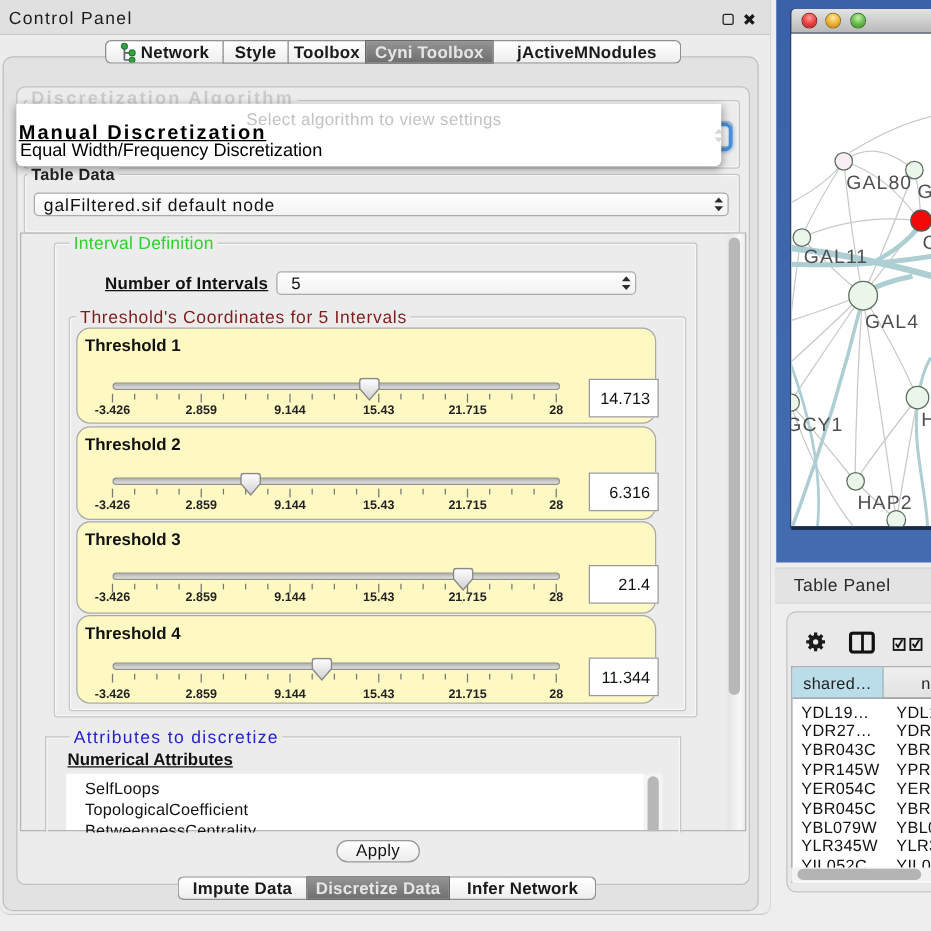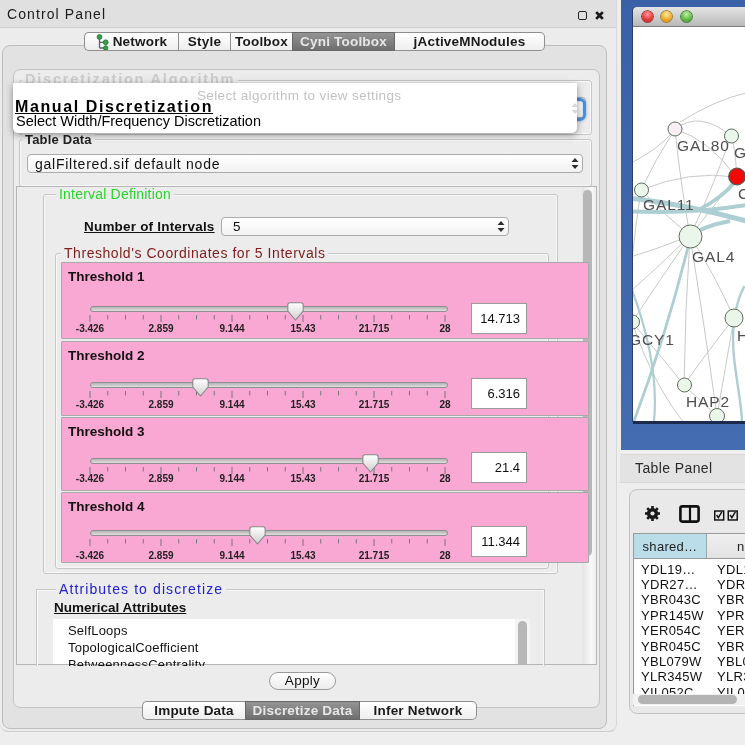--- a/index.html
+++ b/index.html
@@ -19,21 +19,21 @@
   .seg{height:19px;border:1px solid #8f8f8f;background:linear-gradient(#ffffff,#eeeeee);display:flex;align-items:center;justify-content:center;font-size:13.5px;letter-spacing:0.2px;font-weight:bold;color:#1a1a1a;box-sizing:border-box;}
   .seg.dark{background:linear-gradient(#949494,#6f6f6f);color:#e6e6e6;border-color:#686868;}
   
   .group{border:1px solid #c6c6c6;box-shadow:0 0 0 1px #f8f8f8 inset;border-radius:3px;}
   .gtitle{font-size:14px;background:#ececec;padding:0 3px;line-height:14px;letter-spacing:0.2px;}
   
   .combo{background:linear-gradient(#ffffff,#f2f2f2);border:1px solid #ababab;border-radius:4px;box-sizing:border-box;}
   .combotext{font-size:13px;color:#111;}
   .arrows{color:#2d2d2d;}
   
-  .tbox{left:61px;width:528px;border:1px solid #a9a9a9;background:#f9a8d4;border-radius:1px;box-sizing:border-box;}
+  .tbox{left:61px;width:464px;border:1px solid #a9a9a9;background:#fef9c3;border-radius:11px;box-sizing:border-box;}
   .ttitle{left:6px;font-size:13.5px;font-weight:bold;color:#111;}
   .track{left:28px;width:356px;height:4px;background:linear-gradient(#b3b3b3,#e0e0e0);border:1px solid #8f8f8f;border-radius:3px;}
   .num{left:409px;width:56px;height:31px;border:1px solid #9a9a9a;background:#fff;font-size:13px;color:#111;text-align:right;line-height:29px;padding-right:6px;box-sizing:border-box;}
   .slbl{font-size:10px;font-weight:bold;color:#222;transform:translateX(-50%);white-space:nowrap;}
 </style>
 </head>
 <body>
 <div id="win" class="abs"></div>
 <div id="tabpane" class="abs"></div>
 <div id="titlebar" class="abs"></div>
@@ -274,21 +274,21 @@
 
 <div class="abs" style="left:269px;top:672px;width:67px;height:18px;background:linear-gradient(#ffffff,#ececec);border:1px solid #9a9a9a;border-radius:9px;box-sizing:border-box;text-align:center;font-size:13.5px;letter-spacing:0.3px;color:#111;line-height:16px;">Apply</div>
 
 <div class="abs seg" style="left:142px;top:701px;width:103px;border-radius:5px 0 0 5px;border-right:none;">Impute Data</div>
 <div class="abs seg dark" style="left:245px;top:701px;width:115px;">Discretize Data</div>
 <div class="abs seg" style="left:360px;top:701px;width:117px;border-left:none;border-radius:0 5px 5px 0;">Infer Network</div>
 
 <div class="abs" style="left:13px;top:83px;width:564px;height:50px;background:#ffffff;border-radius:0 0 5px 5px;box-shadow:0 2px 7px rgba(0,0,0,0.4);"></div>
 <div class="abs" style="left:197px;top:87.5px;font-size:13.5px;letter-spacing:0.35px;color:#c2c2c2;">Select algorithm to view settings</div>
 <div class="abs b" style="left:15px;top:97.5px;font-size:16px;letter-spacing:1.6px;color:#000;">Manual Discretization</div>
-<div class="abs" style="left:16px;top:113px;font-size:14.5px;color:#000;">Select Width/Frequency Discretization</div>
+<div class="abs" style="left:16px;top:113px;font-size:14.5px;color:#000;">Equal Width/Frequency Discretization</div>
 <svg class="abs" width="10" height="13" style="left:570px;top:102px;" viewBox="0 0 10 13">
     <path d="M1.5 5 L5 1 L8.5 5 Z M1.5 8 L5 12 L8.5 8 Z" fill="#d8d8d8"></path>
   </svg>
 
 <div class="abs" style="left:621px;top:0;width:124px;height:450px;background:linear-gradient(#3a61a8,#446cb0);"></div>
 
 <div class="abs" style="left:632px;top:7px;width:113px;height:414.5px;background:#2c3f66;border-radius:4px 0 0 0;"></div>
 <div class="abs" style="left:633px;top:7px;width:112px;height:20px;background:linear-gradient(#e4e4e4,#b9b9b9);border-radius:4px 0 0 0;border-bottom:1px solid #7c7c7c;box-sizing:border-box;"></div>
 <div class="abs" style="left:642px;top:11px;width:11.4px;height:11.4px;border-radius:50%;background:radial-gradient(circle at 50% 30%,#ff9a9a,#e93c3c 55%,#b31e1e);box-shadow:0 0 0 0.8px #8e1c1c;"></div>
 <div class="abs" style="left:661px;top:11px;width:11.4px;height:11.4px;border-radius:50%;background:radial-gradient(circle at 50% 30%,#ffe9a0,#eeae2d 55%,#c07f14);box-shadow:0 0 0 0.8px #93700e;"></div>

